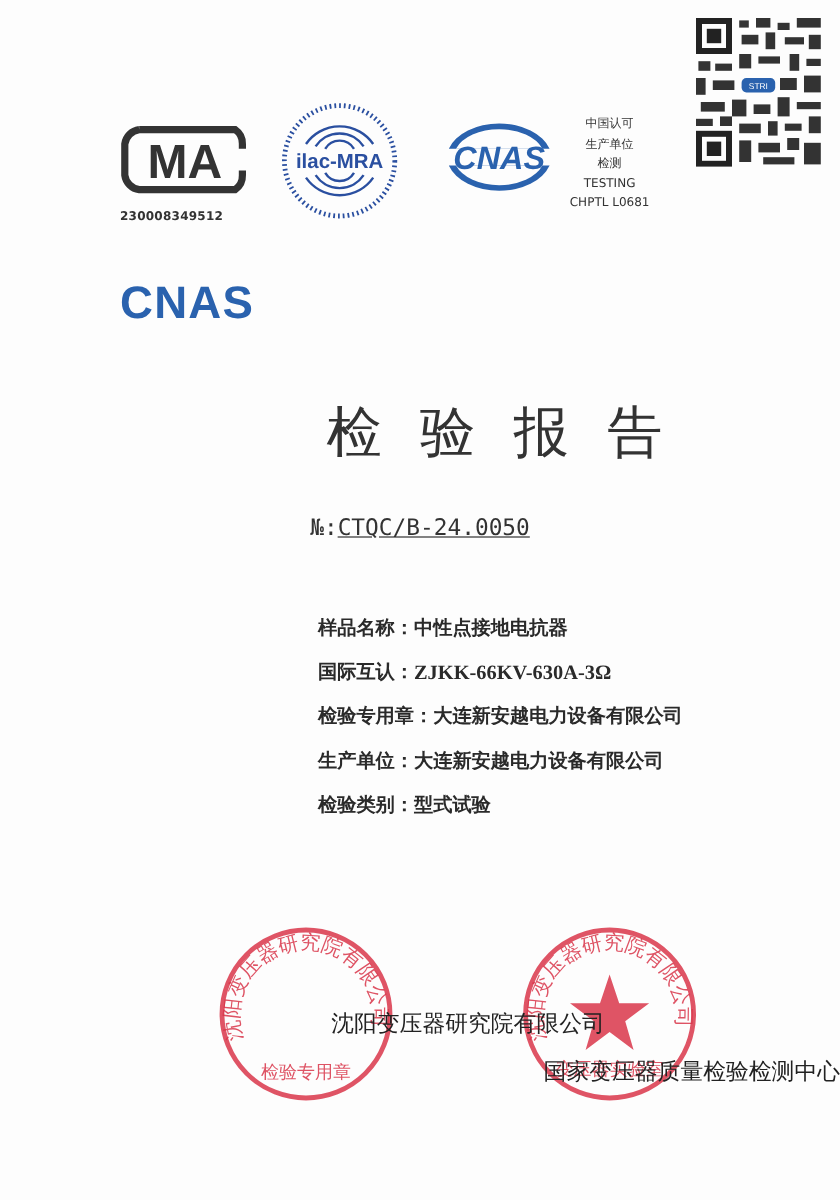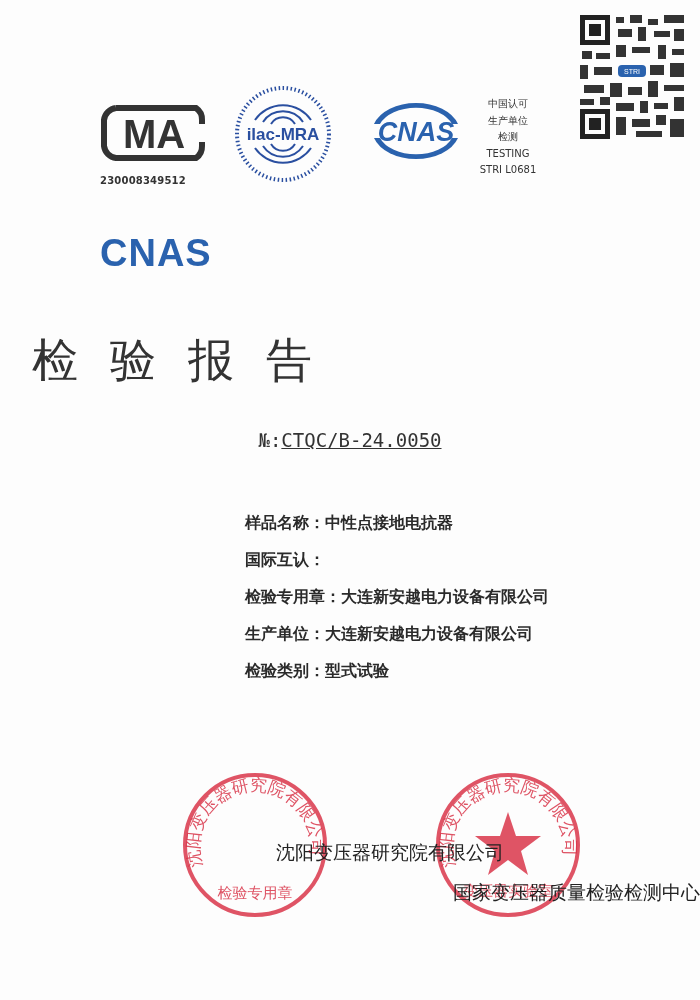--- a/index.html
+++ b/index.html
@@ -14,27 +14,27 @@
   .cma-num { left: 100px; top: 175px; width: 110px; text-align: left; font-size: 10px; font-weight: bold; color: #333; letter-spacing: 0.2px; }
 
   .ilac { left: 233px; top: 84px; width: 100px; height: 100px; }
   .cnas { left: 366px; top: 94px; width: 100px; height: 72px; }
   .cnas-text { left: 468px; top: 96px; width: 80px; text-align: center; font-size: 10px; line-height: 16.5px; color: #333; }
 
   .qr { left: 580px; top: 15px; width: 106px; height: 124px; }
 
   .chptl { left: 100px; top: 232px; font-family: "Liberation Sans", sans-serif; font-weight: bold; font-size: 38px; color: #2a62ae; letter-spacing: 1px; }
 
-  .title { left: 0; width: 584px; top: 330px; text-align: left; font-size: 46px; letter-spacing: 32px; color: #333; padding-left: 32px; box-sizing: border-box; }
+  .title { left: 0; width: 584px; top: 330px; text-align: right; font-size: 46px; letter-spacing: 32px; color: #333; padding-left: 32px; box-sizing: border-box; }
 
   .report-no { left: 0; width: 700px; top: 429px; text-align: center; font-family: "DejaVu Sans Mono", monospace; font-size: 19px; color: #333; }
   .report-no .num { text-decoration: underline; }
 
   .fields { left: 245px; top: 505px; }
-  .field { display: flex; height: 37px; align-items: center; font-size: 16px; font-weight: bold; color: #2a2a2a; }
+  .field { display: flex; height: 37px; align-items: center; font-size: 16px; font-weight: bold; color: #2a2a2a; margin-left: 20px; }
   .field .lbl { white-space: nowrap; }
   .field .val { white-space: nowrap; }
   .field .val.serif { font-family: "Liberation Serif", serif; font-size: 17px; }
 
   .stamp1 { left: 180px; top: 770px; width: 150px; height: 150px; }
   .stamp2 { left: 433px; top: 770px; width: 150px; height: 150px; }
 
   .org1 { left: 0; width: 700px; top: 840px; text-align: center; font-size: 19px; color: #222; padding-left: 80px; box-sizing: border-box; }
   .org2 { left: 0; width: 700px; top: 880px; text-align: right; font-size: 19px; color: #222; padding-left: 80px; box-sizing: border-box; }
 </style>
@@ -69,21 +69,21 @@
     <path d="M14 30 A38 24 0 0 1 86 30 Z" fill="#fdfdfd"></path>
     <path d="M14 44 A38 24 0 0 0 86 44 Z" fill="#fdfdfd"></path>
     <text x="50" y="47" text-anchor="middle" font-family="Liberation Sans, sans-serif" font-weight="bold" font-style="italic" font-size="27" fill="#2a62ae">CNAS</text>
   </svg>
 </div>
 <div class="abs cnas-text">
   <div>中国认可</div>
   <div>生产单位</div>
   <div>检测</div>
   <div>TESTING</div>
-  <div>STRI L0681</div>
+  <div>CHPTL L0681</div>
 </div>
 
 <div class="abs qr">
   <svg width="106" height="124" viewBox="0 0 106 124">
     <rect x="0" y="0" width="30" height="30" fill="#222"></rect>
       <rect x="5" y="5" width="20" height="20" fill="#fdfdfd"></rect>
       <rect x="9" y="9" width="12" height="12" fill="#222"></rect>
     <rect x="0" y="94" width="30" height="30" fill="#222"></rect>
       <rect x="5" y="99" width="20" height="20" fill="#fdfdfd"></rect>
       <rect x="9" y="103" width="12" height="12" fill="#222"></rect>
@@ -136,20 +136,21 @@
   <span>№:</span><span class="num">CTQC/B-24.0050</span>
 </div>
 
 <div class="abs fields">
   <div class="field">
     <span class="lbl">样品名称：</span>
     <span class="val">中性点接地电抗器</span>
   </div>
   <div class="field">
     <span class="lbl">国际互认：</span>
+    <span class="val serif">ZJKK-66KV-630A-3Ω</span>
   </div>
   <div class="field">
     <span class="lbl">检验专用章：</span>
     <span class="val">大连新安越电力设备有限公司</span>
   </div>
   <div class="field">
     <span class="lbl">生产单位：</span>
     <span class="val">大连新安越电力设备有限公司</span>
   </div>
   <div class="field">

